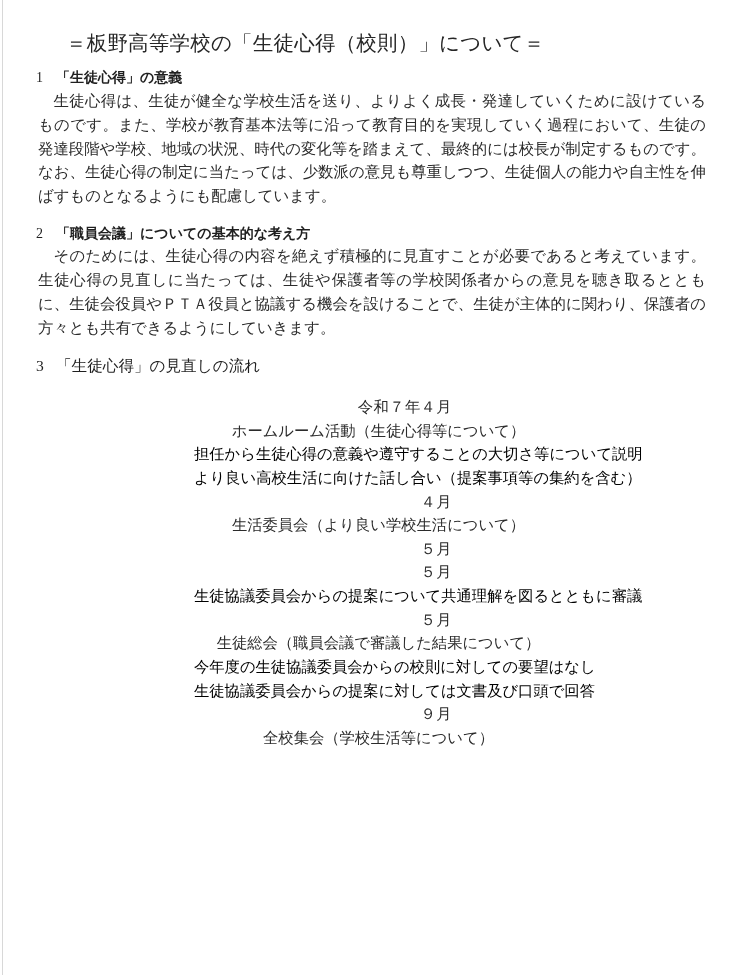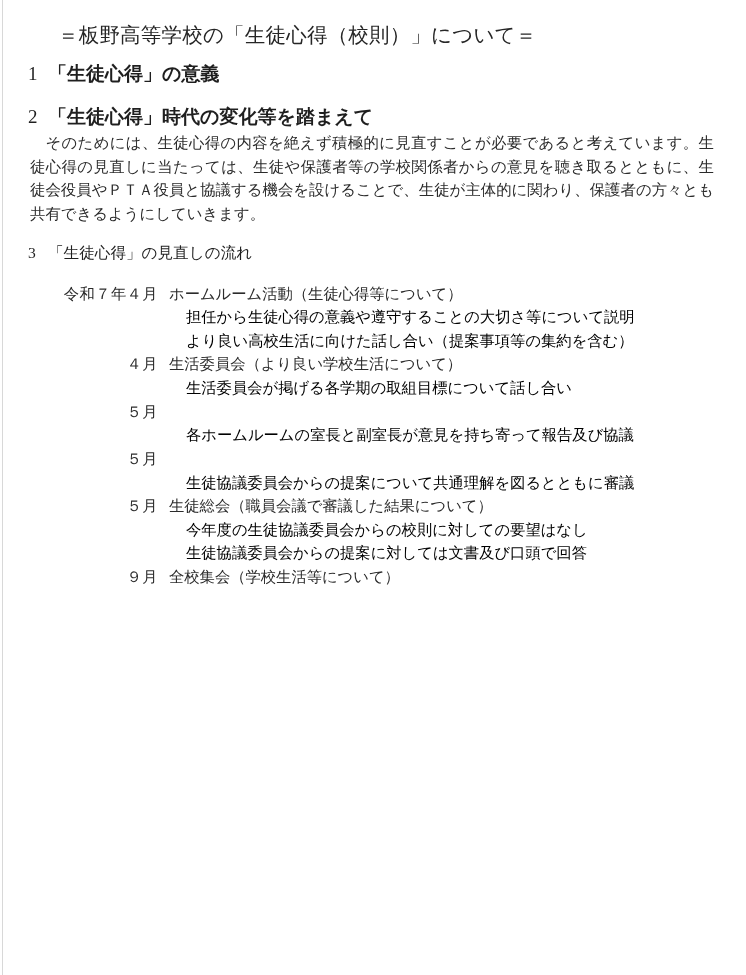--- a/index.html
+++ b/index.html
@@ -24,40 +24,40 @@
     width: 1px;
     height: 975px;
     background: #d8d8d8;
   }
 
   .page {
     position: relative;
     width: 746px;
     height: 896px;
     box-sizing: border-box;
-    padding: 0;
+    padding: 8px;
   }
 
   .doc-title {
     font-size: 20.5px;
     font-weight: normal;
     letter-spacing: 0.2px;
     margin: 0;
     padding: 22px 0 0 58px;
     line-height: 1.3;
     color: #262626;
   }
 
   .section {
     margin: 0;
     padding: 0;
   }
 
   .section-heading {
-    font-size: 19px;
+    font-size: 14px;
     font-weight: bold;
     line-height: 1.45;
     padding-left: 28px;
     margin: 0;
     text-indent: 0;
     color: #1f1f1f;
   }
   .section-heading.regular {
     font-weight: normal;
     font-size: 15.6px;
@@ -110,20 +110,21 @@
     margin: 0;
     padding: 17px 0 0 0;
     list-style: none;
     font-size: 15.3px;
     line-height: 1.545;
   }
   .sched-row {
     display: flex;
     align-items: center;
     white-space: nowrap;
+    flex-direction: column;
   }
   .sched-date {
     flex: 0 0 auto;
     width: 158px;
     text-align: right;
     padding-right: 0;
     letter-spacing: 0.4px;
     color: #2b2b2b;
   }
   .sched-text {
@@ -144,25 +145,26 @@
 <div class="page-edge"></div>
 
 <div class="page">
 
   <h1 class="doc-title">＝板野高等学校の「生徒心得（校則）」について＝</h1>
 
   <div class="section sec1-wrap">
     <div class="section-heading">
       <span class="num">1</span><span>「生徒心得」の意義</span>
     </div>
+    <p class="para sec1-body">生徒心得は、生徒が健全な学校生活を送り、よりよく成長・発達していくために設けているものです。また、学校が教育基本法等に沿って教育目的を実現していく過程において、生徒の発達段階や学校、地域の状況、時代の変化等を踏まえて、最終的には校長が制定するものです。なお、生徒心得の制定に当たっては、少数派の意見も尊重しつつ、生徒個人の能力や自主性を伸ばすものとなるようにも配慮しています。</p>
   </div>
 
   <div class="section sec2-wrap">
     <div class="section-heading">
-      <span class="num">2</span><span>「生徒心得」時代の変化等を踏まえて</span>
+      <span class="num">2</span><span>「職員会議」についての基本的な考え方</span>
     </div>
     <p class="para">そのためには、生徒心得の内容を絶えず積極的に見直すことが必要であると考えています。生徒心得の見直しに当たっては、生徒や保護者等の学校関係者からの意見を聴き取るとともに、生徒会役員やＰＴＡ役員と協議する機会を設けることで、生徒が主体的に関わり、保護者の方々とも共有できるようにしていきます。</p>
   </div>
 
   <div class="section sec3-wrap">
     <div class="section-heading regular">
       <span class="num">3</span><span>「生徒心得」の見直しの流れ</span>
     </div>
 
 
@@ -173,27 +175,25 @@
             <span class="sched-text">ホームルーム活動（生徒心得等について）</span>
           </div>
           <div class="sched-sub">担任から生徒心得の意義や遵守することの大切さ等について説明</div>
           <div class="sched-sub">より良い高校生活に向けた話し合い（提案事項等の集約を含む）</div>
         </li>
         <li>
           <div class="sched-row">
             <span class="sched-date">４月</span>
             <span class="sched-text">生活委員会（より良い学校生活について）</span>
           </div>
-          <div class="sched-sub">生活委員会が掲げる各学期の取組目標について話し合い</div>
         </li>
         <li>
           <div class="sched-row">
             <span class="sched-date">５月</span>
           </div>
-          <div class="sched-sub">各ホームルームの室長と副室長が意見を持ち寄って報告及び協議</div>
         </li>
         <li>
           <div class="sched-row">
             <span class="sched-date">５月</span>
           </div>
           <div class="sched-sub">生徒協議委員会からの提案について共通理解を図るとともに審議</div>
         </li>
         <li>
           <div class="sched-row">
             <span class="sched-date">５月</span>

